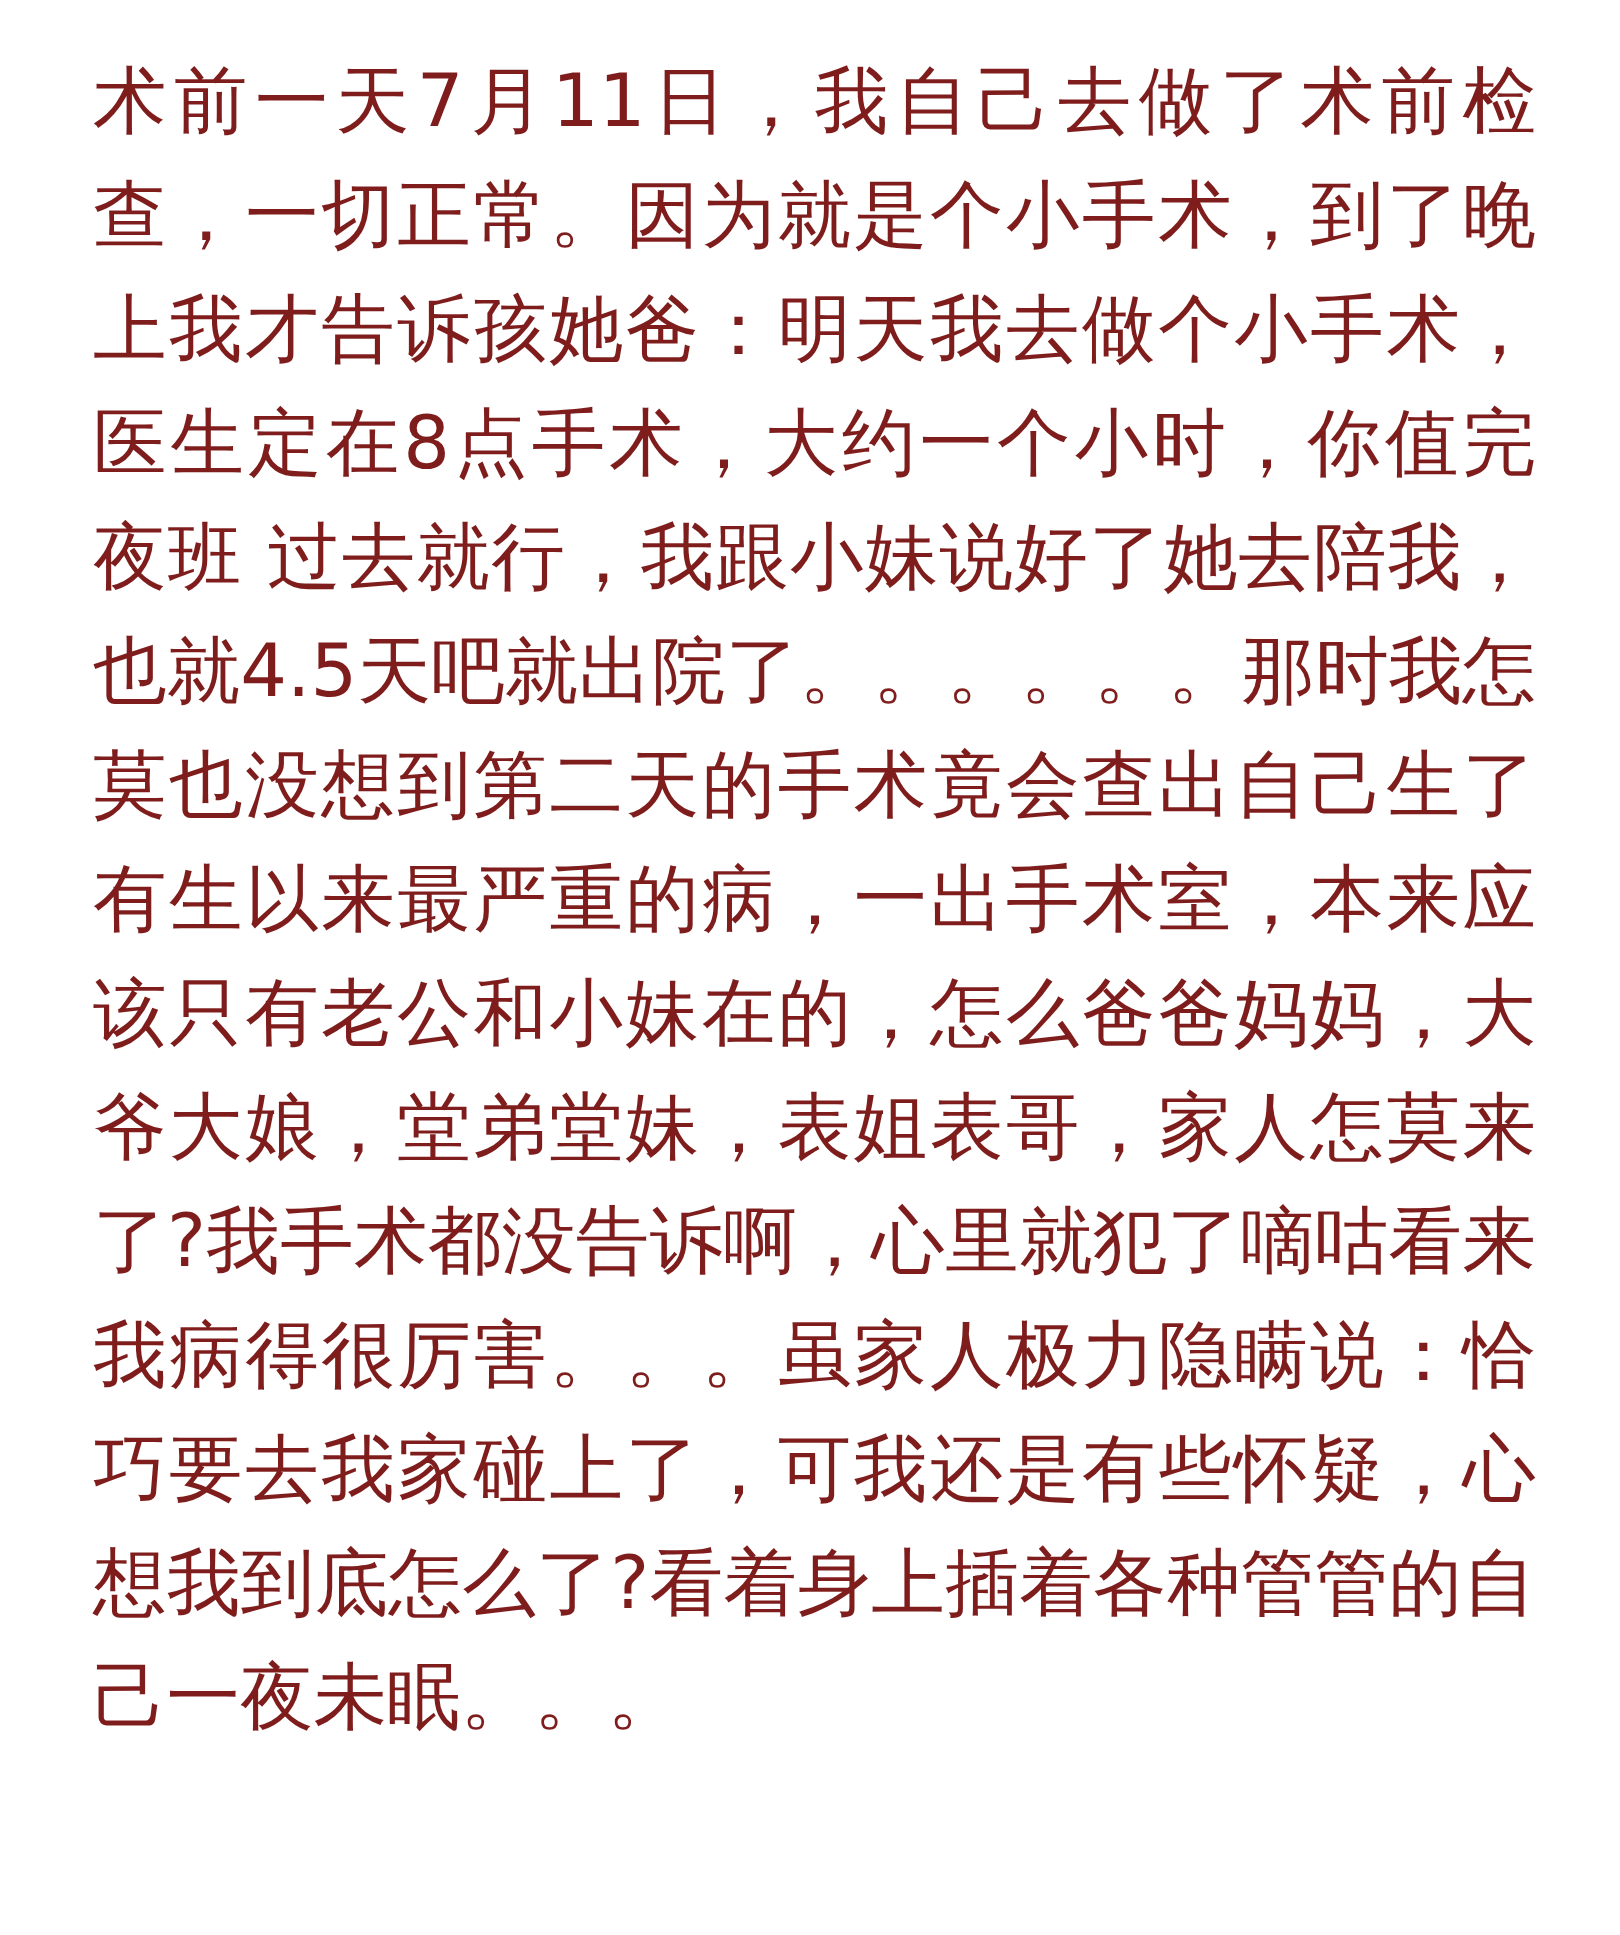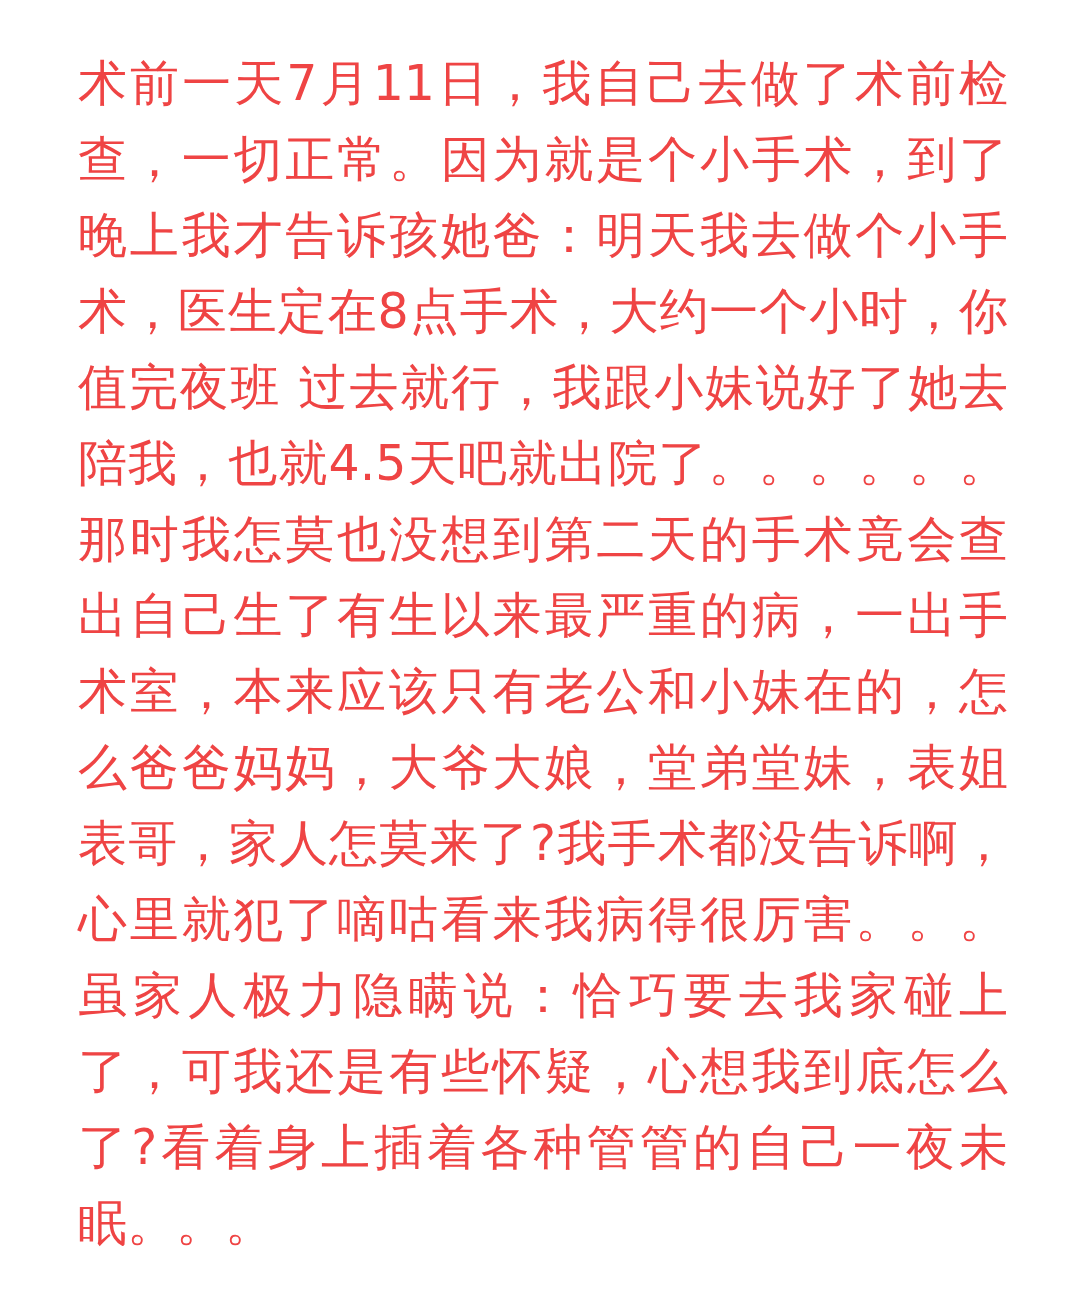--- a/index.html
+++ b/index.html
@@ -17,27 +17,27 @@
     height: 1290px;
     background: #ffffff;
     box-sizing: border-box;
     padding: 30px 56px 0 62px;
     overflow: hidden;
   }
   .body-text {
     font-family: "DejaVu Sans", "Liberation Sans", sans-serif;
     font-size: 49px;
     line-height: 76px;
-    color: #ef4444;
+    color: #7f1d1d;
     letter-spacing: 0px;
     text-align: justify;
     text-justify: inter-character;
     word-break: break-all;
     white-space: normal;
-    margin: 16px;
+    margin: 0;
     font-weight: 400;
   }
 </style>
 </head>
 <body>
 
 <div class="page">
   <p class="body-text">术前一天7月11日，我自己去做了术前检查，一切正常。因为就是个小手术，到了晚上我才告诉孩她爸：明天我去做个小手术，医生定在8点手术，大约一个小时，你值完夜班 过去就行，我跟小妹说好了她去陪我，也就4.5天吧就出院了。。。。。。那时我怎莫也没想到第二天的手术竟会查出自己生了有生以来最严重的病，一出手术室，本来应该只有老公和小妹在的，怎么爸爸妈妈，大爷大娘，堂弟堂妹，表姐表哥，家人怎莫来了?我手术都没告诉啊，心里就犯了嘀咕看来我病得很厉害。。。虽家人极力隐瞒说：恰巧要去我家碰上了，可我还是有些怀疑，心想我到底怎么了?看着身上插着各种管管的自己一夜未眠。。。</p>
 </div>
 

